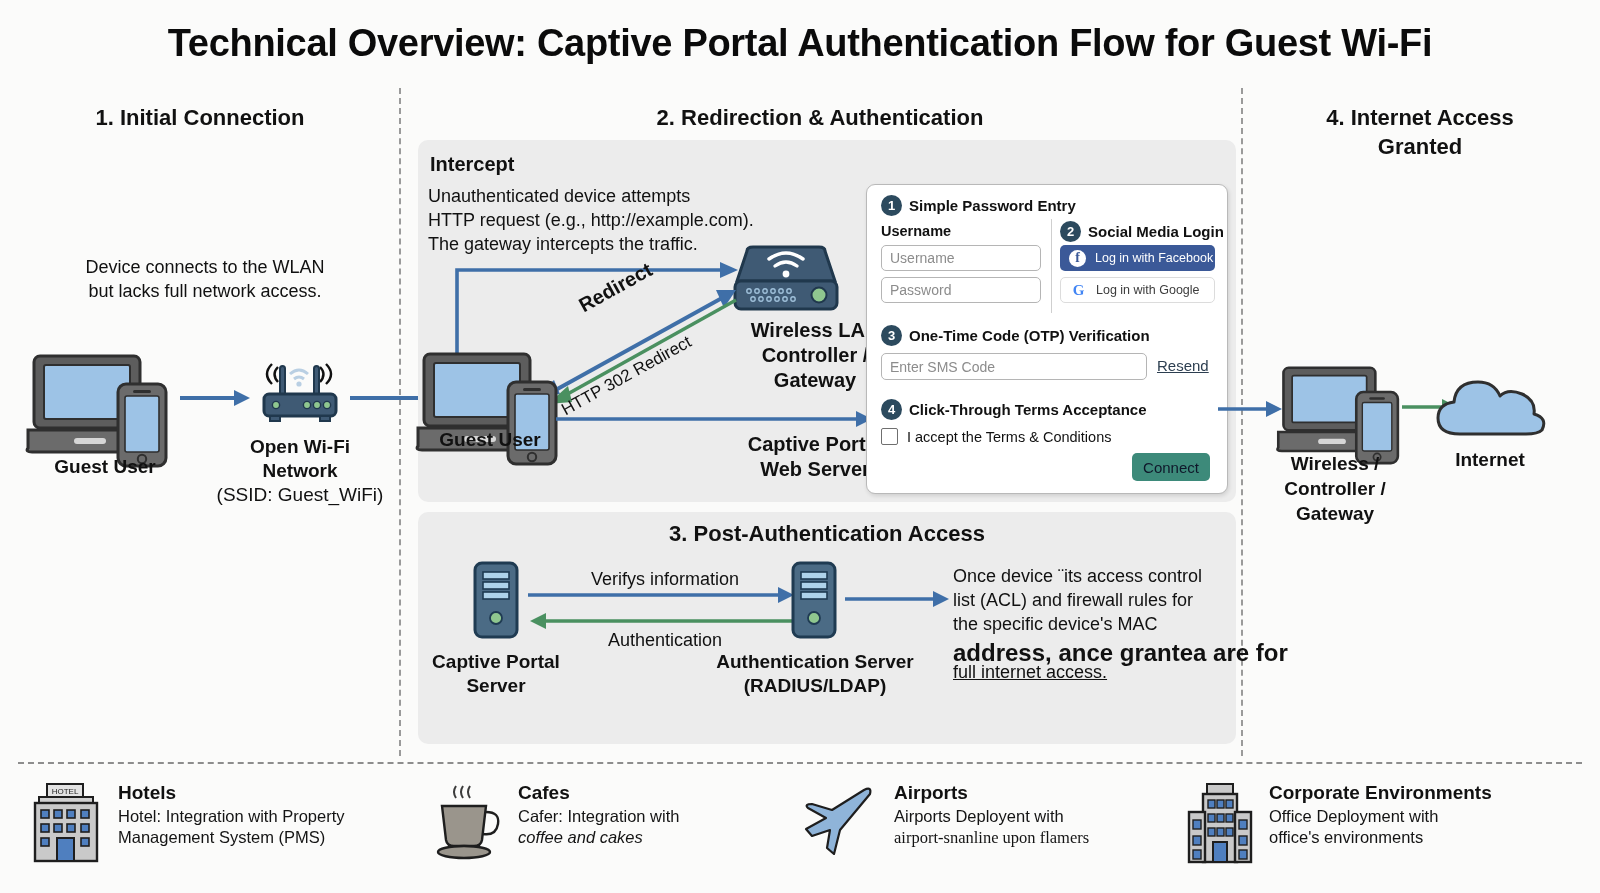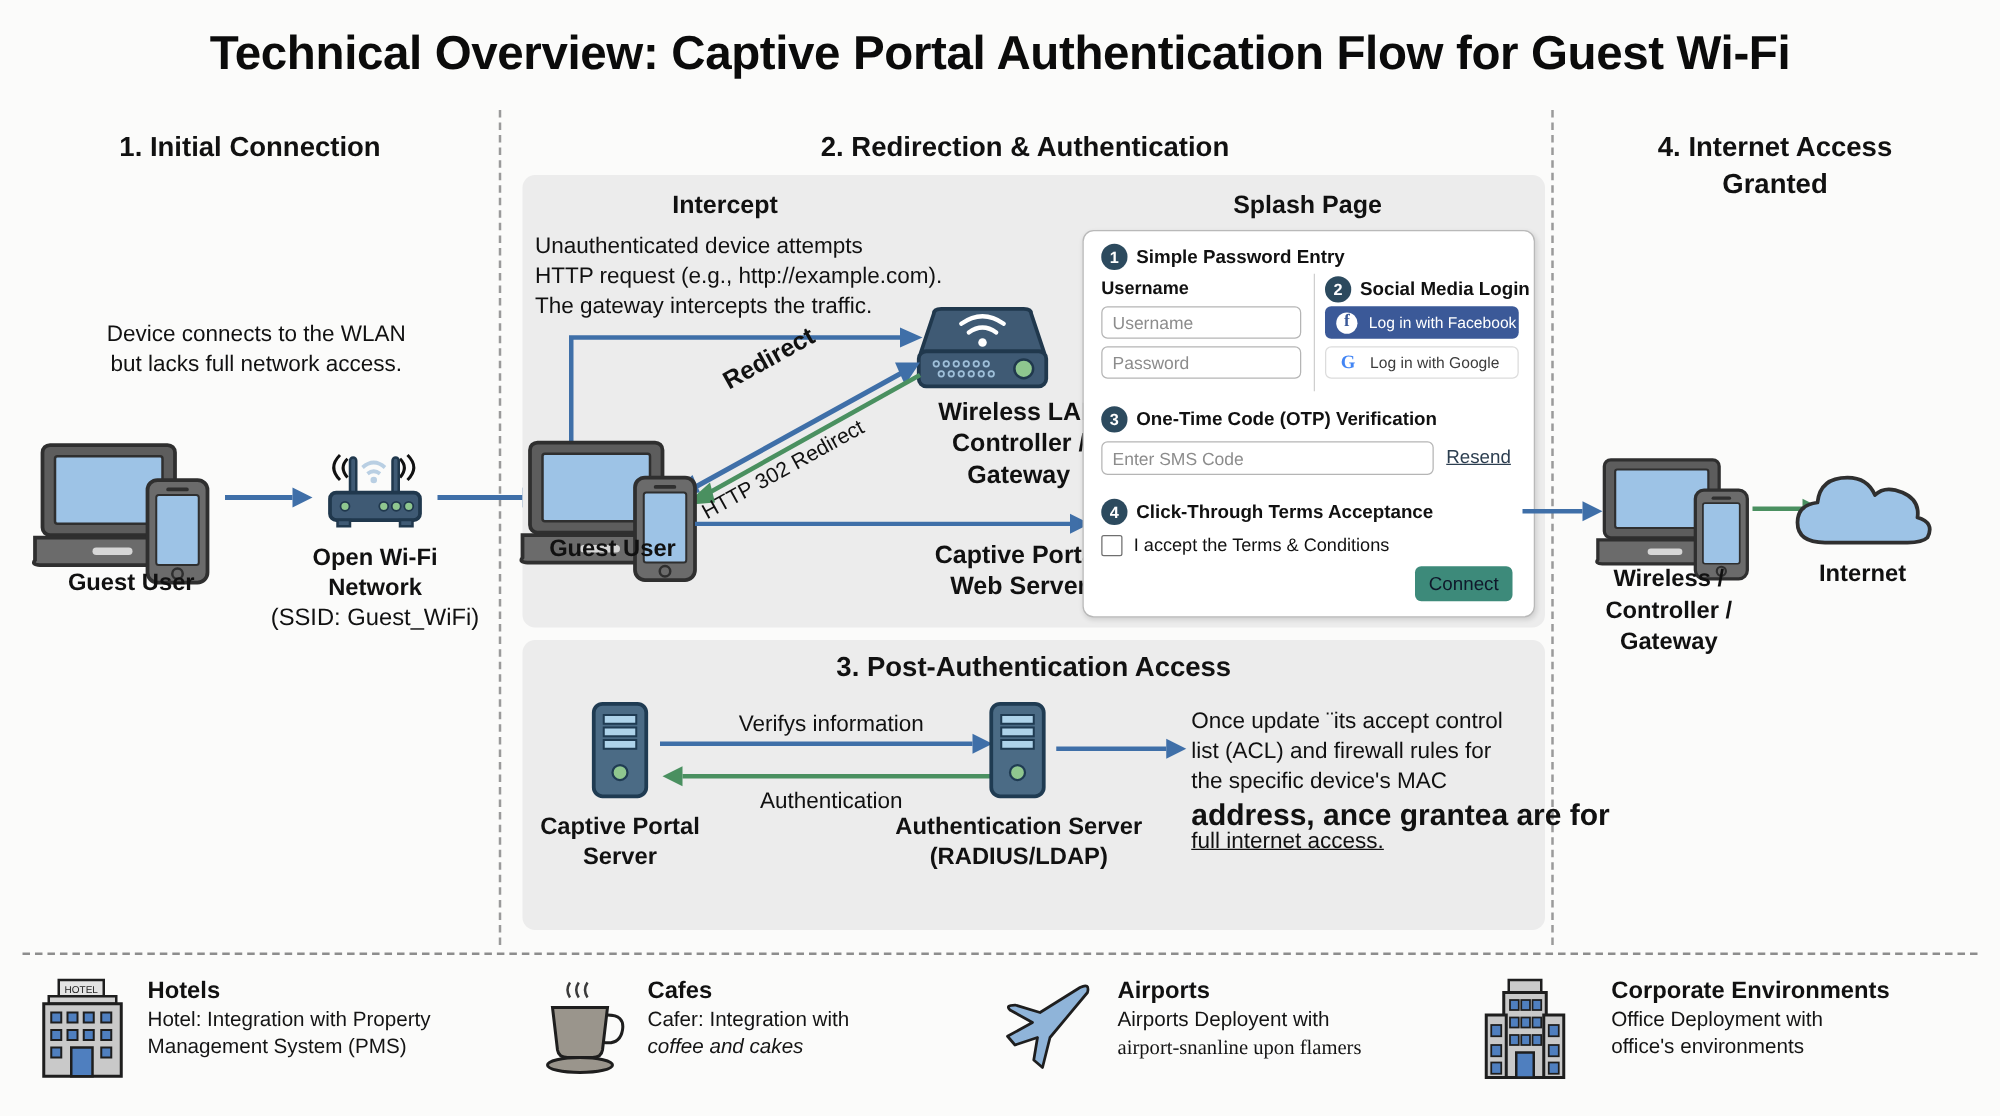--- a/index.html
+++ b/index.html
@@ -39,21 +39,21 @@
   
   .panel{
     position:absolute;background:#ececec;border-radius:10px;
   }
 
   
   .t{position:absolute;font-size:17px;line-height:1.32;color:#111;}
   .tc{position:absolute;text-align:center;font-size:17px;line-height:1.34;color:#111;}
   .lbl{position:absolute;text-align:center;font-size:19px;font-weight:bold;line-height:1.26;color:#111;}
   .secthead{position:absolute;text-align:center;font-size:22px;font-weight:bold;color:#111;}
-  .panelhead{position:absolute;text-align:center;font-size:20px;font-weight:bold;color:#111;}
+  .panelhead{position:absolute;font-size:20px;font-weight:bold;color:#111;}
 
   
   .splash-card{
     position:absolute;left:866px;top:184px;width:360px;height:308px;
     background:#ffffff;border:1.6px solid #b9b9b9;border-radius:9px;
     box-shadow:1px 2px 4px rgba(0,0,0,.12);
   }
   .badge{
     display:inline-flex;align-items:center;justify-content:center;
     width:21px;height:21px;border-radius:50%;
@@ -245,21 +245,20 @@
 
   <div class="abs" style="left:556px;top:410px;">
     <svg width="318" height="18" viewBox="0 0 318 18">
       <line x1="0" y1="9" x2="300" y2="9" stroke="#3f6fa8" stroke-width="3.4"></line>
       <path d="M300 1 L316 9 L300 17 Z" fill="#3f6fa8"></path>
     </svg>
   </div>
   <div class="lbl" style="left:690px;top:432px;width:250px;font-size:20px;">Captive Portal</div>
   <div class="lbl" style="left:690px;top:457px;width:250px;font-size:20px;">Web Server</div>
 
-  <div class="panelhead" style="left:896px;top:153px;width:300px;">Splash Page</div>
 
   <div class="splash-card">
 
     <div class="abs steprow" style="left:14px;top:10px;">
       <span class="badge">1</span>
       <span class="steplabel">Simple Password Entry</span>
     </div>
 
     <div class="abs fieldlabel" style="left:14px;top:38px;">Username</div>
 
@@ -350,21 +349,21 @@
   <div class="lbl" style="left:700px;top:650px;width:230px;">Authentication Server</div>
   <div class="lbl" style="left:700px;top:674px;width:230px;">(RADIUS/LDAP)</div>
 
   <div class="abs" style="left:845px;top:590px;">
     <svg width="106" height="18" viewBox="0 0 106 18">
       <line x1="0" y1="9" x2="88" y2="9" stroke="#3f6fa8" stroke-width="3.6"></line>
       <path d="M88 1 L104 9 L88 17 Z" fill="#3f6fa8"></path>
     </svg>
   </div>
 
-  <div class="t" style="left:953px;top:565px;font-size:18px;">Once update ¨its accept control</div>
+  <div class="t" style="left:953px;top:565px;font-size:18px;">Once device ¨its access control</div>
   <div class="t" style="left:953px;top:589px;font-size:18px;">list (ACL) and firewall rules for</div>
   <div class="t" style="left:953px;top:613px;font-size:18px;">the specific device's MAC</div>
   <div class="t" style="left:953px;top:637px;font-size:24px;font-weight:bold;">address, ance grantea are for</div>
   <div class="t" style="left:953px;top:661px;font-size:18px;text-decoration:underline;">full internet access.</div>
 
   <div class="abs" style="left:1218px;top:400px;">
     <svg width="66" height="18" viewBox="0 0 66 18">
       <line x1="0" y1="9" x2="48" y2="9" stroke="#3f6fa8" stroke-width="3.6"></line>
       <path d="M48 1 L64 9 L48 17 Z" fill="#3f6fa8"></path>
     </svg>
@@ -462,21 +461,21 @@
       </span>
       <div>
         <div class="uc-title">Airports</div>
         <div class="uc-desc">Airports Deployent with</div>
         <div class="uc-desc" style="margin-top:0;font-family:Liberation Serif, serif;">airport-snanline upon flamers</div>
       </div>
     </div>
   </div>
 
   <div class="abs" style="left:1185px;top:782px;">
-    <div style="display:flex;gap:32px;align-items:flex-start;">
+    <div style="display:flex;gap:12px;align-items:flex-start;">
       <span>
         <svg width="72" height="82" viewBox="0 0 72 82">
           <rect x="22" y="2" width="26" height="10" fill="#c9c9c9" stroke="#1e1e1e" stroke-width="2"></rect>
           <rect x="18" y="12" width="34" height="68" fill="#c9c9c9" stroke="#1e1e1e" stroke-width="2.4"></rect>
           <rect x="4" y="30" width="16" height="50" fill="#c9c9c9" stroke="#1e1e1e" stroke-width="2.4"></rect>
           <rect x="50" y="30" width="16" height="50" fill="#c9c9c9" stroke="#1e1e1e" stroke-width="2.4"></rect>
           <g fill="#4f7fbf" stroke="#1e1e1e" stroke-width="1.4">
             <rect x="23" y="18" width="7" height="8"></rect>
               <rect x="32" y="18" width="7" height="8"></rect>
               <rect x="41" y="18" width="7" height="8"></rect>

